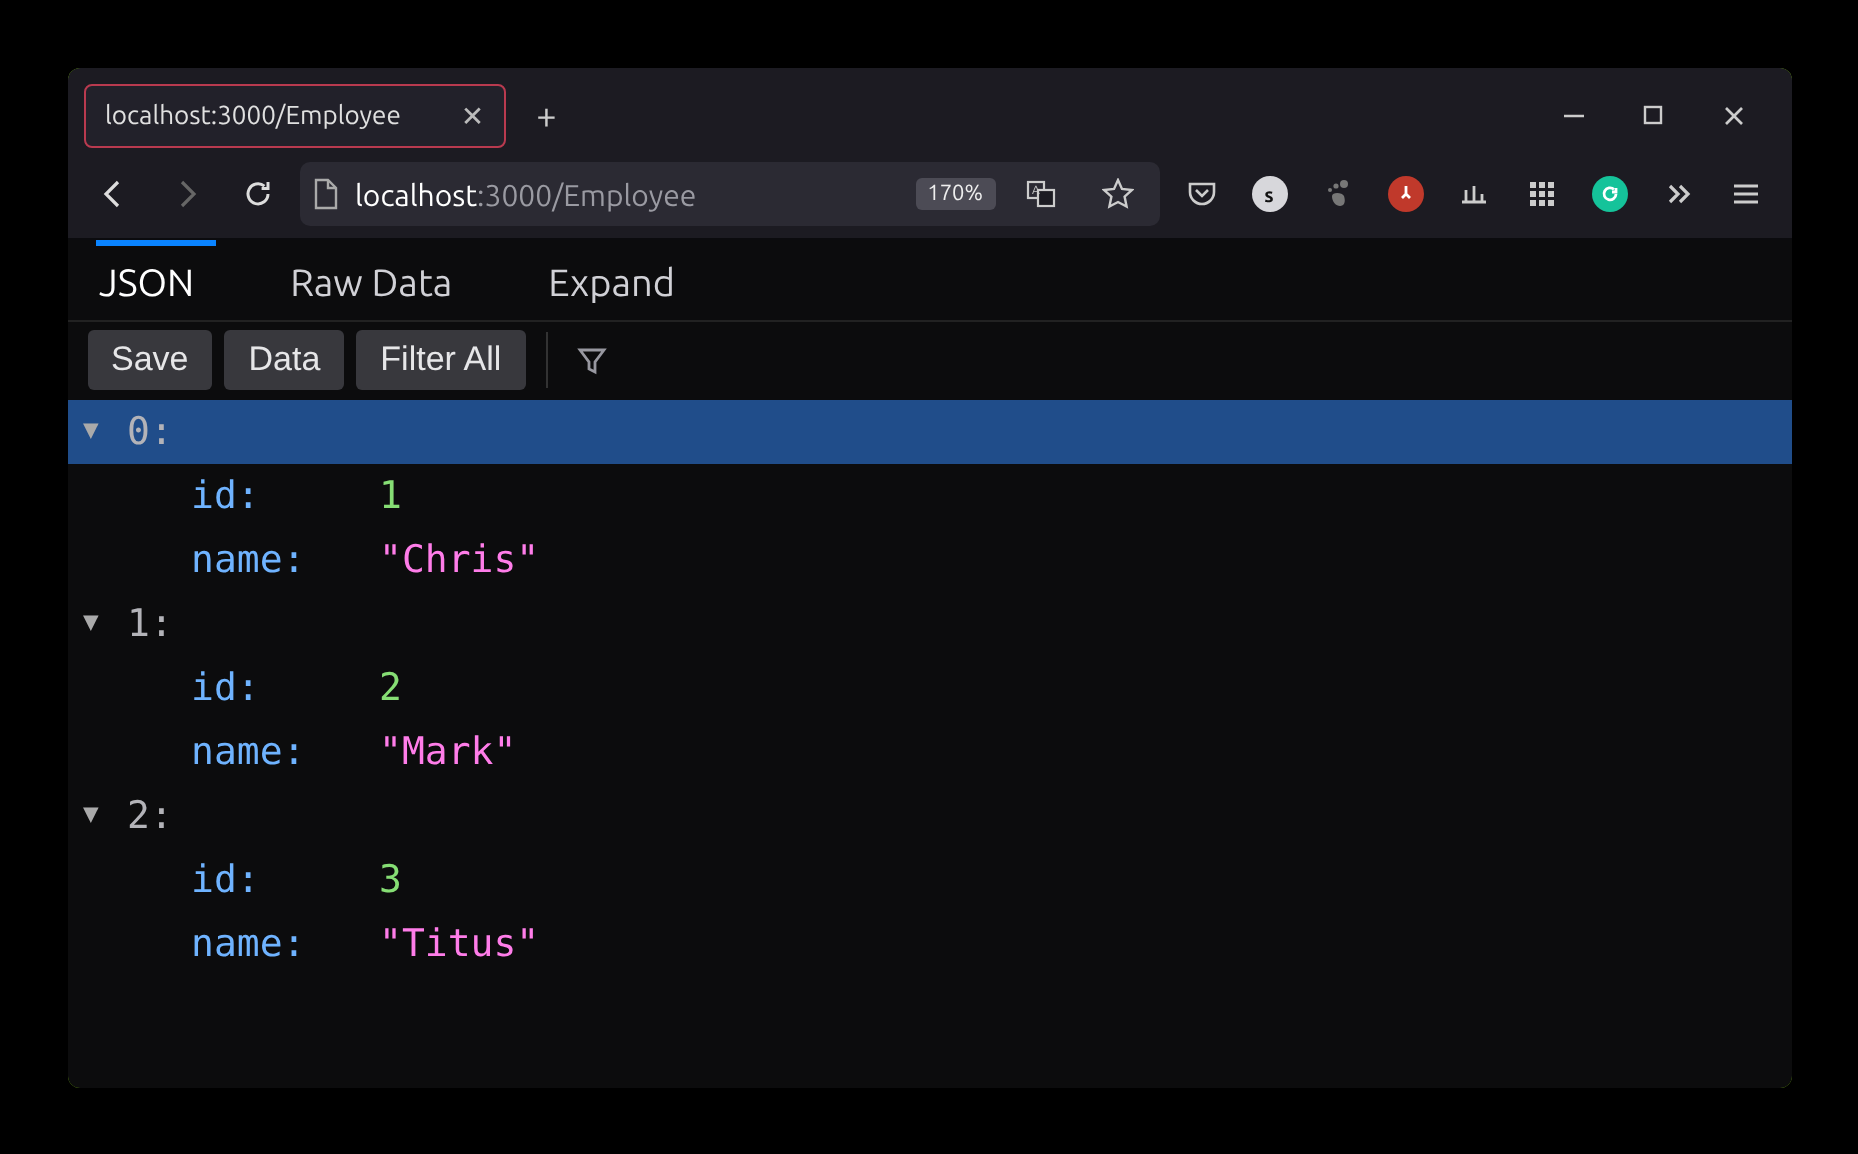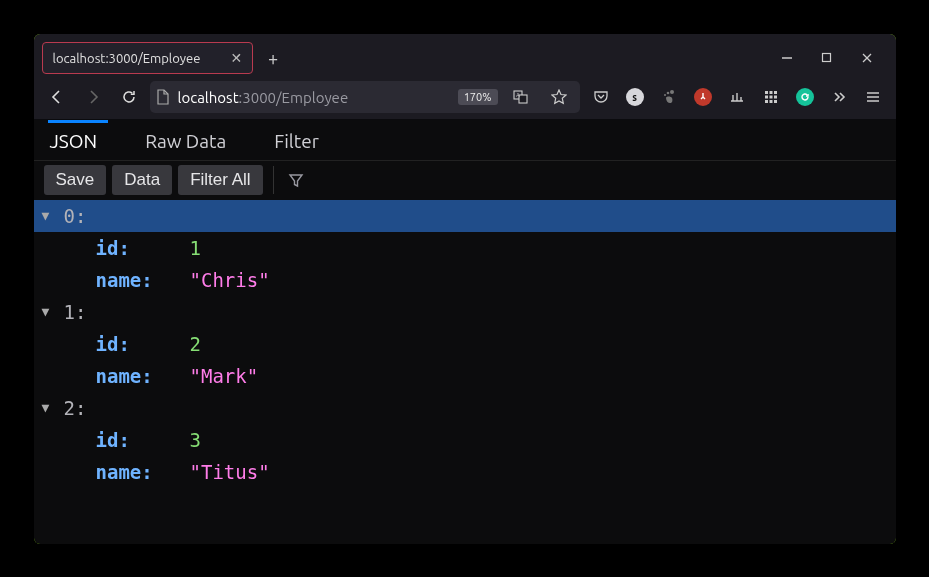--- a/index.html
+++ b/index.html
@@ -204,21 +204,21 @@
     width:18px;
     display:inline-block;
     font-size:13px;
     margin-right:4px;
   }
   .idx-key { color:#b3b3b8; }
   .prop-key { color:#6fb3ff; }
   .val-num  { color:#86de74; }
   .val-str  { color:#ff7de9; }
   .indent1 { padding-left: 62px; }
-  .pw { display:inline-block; min-width: 94px; font-weight: bold; }
+  .pw { display:inline-block; min-width: 94px; }
 
   svg { display:block; }
 </style>
 </head>
 <body>
 
 <div class="window">
 
   <div class="tabbar">
     <div class="tab">
@@ -352,21 +352,21 @@
             <line x1="2" y1="12" x2="14" y2="12" stroke="#ccc" stroke-width="1.5"></line>
           </svg>
       </div>
     </div>
   </div>
 
   <div class="viewtabs">
     <div class="active-underline"></div>
     <div class="viewtab active">JSON</div>
     <div class="viewtab">Raw Data</div>
-    <div class="viewtab">Filter</div>
+    <div class="viewtab">Expand</div>
   </div>
 
   <div class="json-toolbar">
     <button class="tbtn">Save</button>
     <button class="tbtn">Data</button>
     <button class="tbtn">Filter All</button>
     <div class="sep"></div>
     <div class="filter-wrap">
       <span>
         <svg width="16" height="16" viewBox="0 0 16 16">

